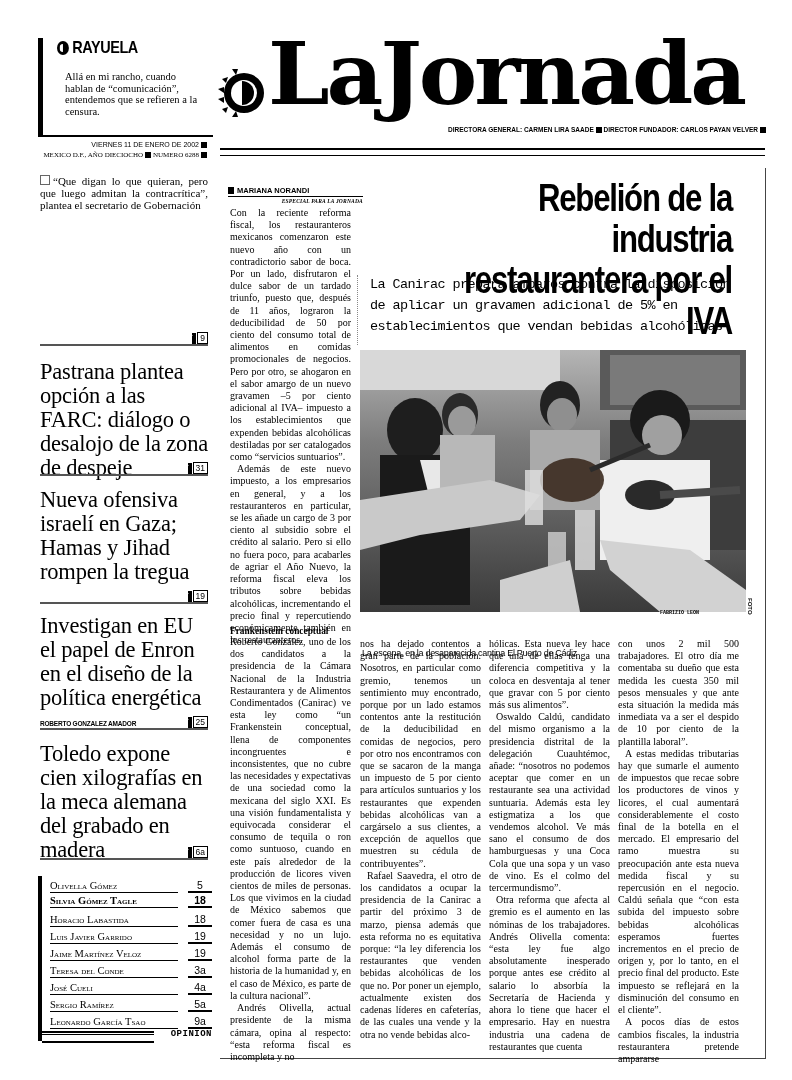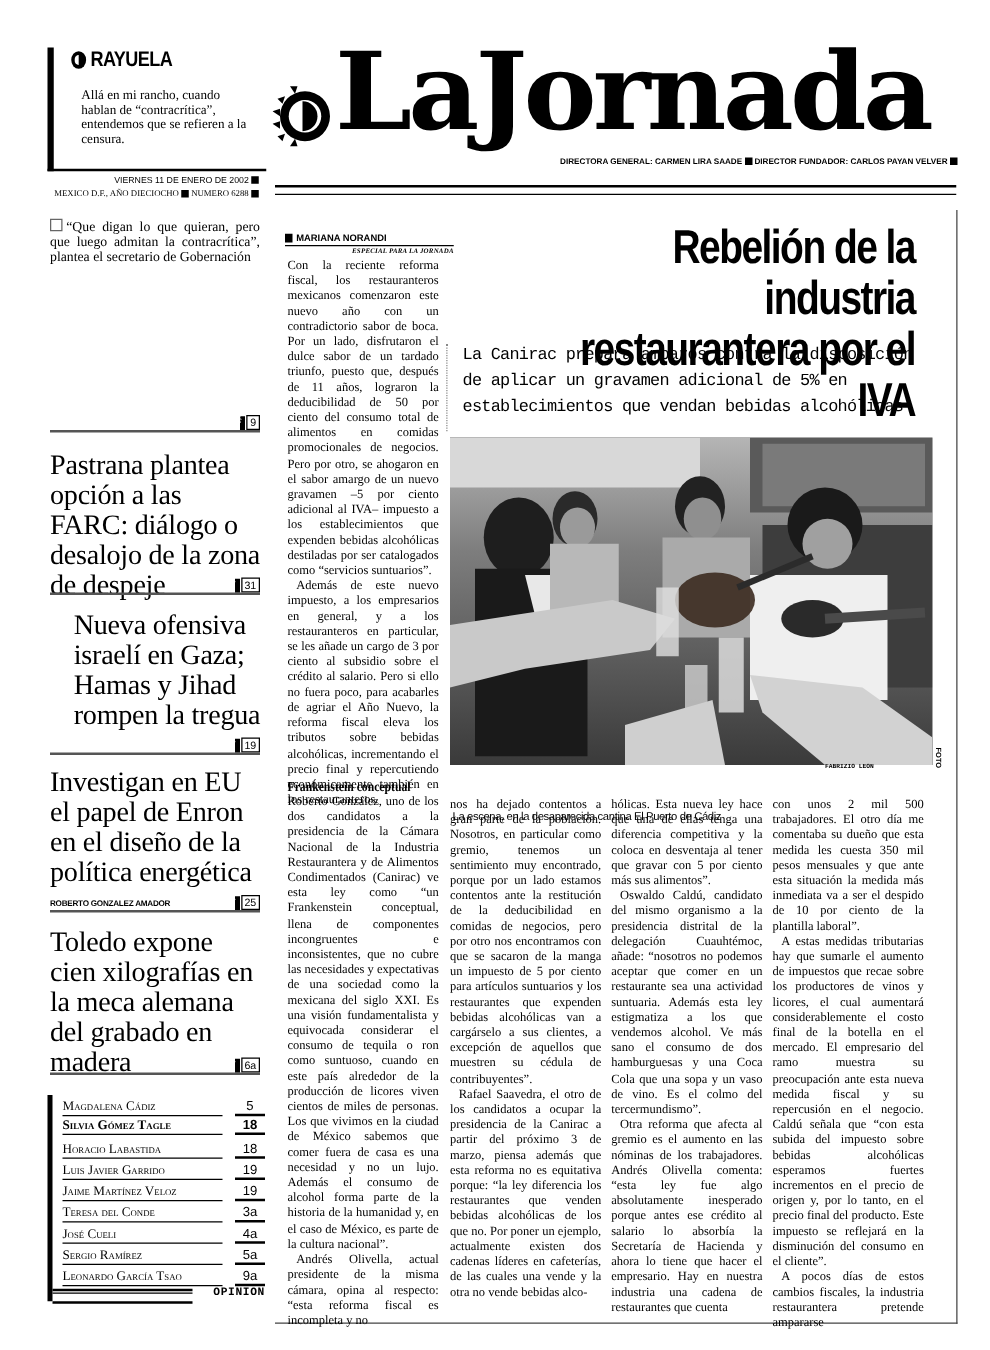--- a/index.html
+++ b/index.html
@@ -65,21 +65,21 @@
   #dotted-rule { left:357px; top:275px; width:1px; height:70px; border-left:1px dotted #888; }
 </style>
 </head>
 <body>
 
 <div id="rayuela" class="abs">
   <div class="title">
     <span class="gear"></span>
     <span>RAYUELA</span>
   </div>
-  <div class="text">Allá en mi rancho, cuando hablan de “contracrítica”, entendemos que se refieren a la censura.</div>
+  <div class="text">Allá en mi rancho, cuando hablan de “comunicación”, entendemos que se refieren a la censura.</div>
 </div>
 
 <div id="dateline" class="abs">
   <div><span>VIERNES 11 DE ENERO DE 2002</span><span class="sq"></span></div>
   <div class="l2"><span>MEXICO D.F., AÑO DIECIOCHO</span><span class="sq"></span> <span>NUMERO 6288</span><span class="sq"></span></div>
 </div>
 
 <div id="masthead" class="abs">
   <svg id="sun" viewBox="0 0 52 56">
     <path d="M26 8 A20 20 0 1 0 26 48 A20 20 0 1 0 26 8 Z M26 16 A12 12 0 0 1 26 40 Z" fill="#000" fill-rule="evenodd"></path>
@@ -113,21 +113,21 @@
 <div class="left-story" style="top:360px;">
   <div class="headline">Pastrana plantea opción a las FARC: diálogo o desalojo de la zona de despeje</div>
 </div>
 <div class="story-foot" style="top:462px;">
   <div class="pg">
       <span class="tag"></span>
       <span class="num">31</span>
     </div>
 </div>
 
-<div class="left-story" style="top:488px;margin-left:19px;">
+<div class="left-story" style="top:488px;">
   <div class="headline">Nueva ofensiva israelí en Gaza; Hamas y Jihad rompen la tregua</div>
 </div>
 <div class="story-foot" style="top:590px;">
   <div class="pg">
       <span class="tag"></span>
       <span class="num">19</span>
     </div>
 </div>
 
 <div class="left-story" style="top:614px;">
@@ -146,21 +146,21 @@
 </div>
 <div class="story-foot" style="top:846px;">
   <div class="pg">
       <span class="tag"></span>
       <span class="num">6a</span>
     </div>
 </div>
 
 <div id="opinion" class="abs">
   <div class="op-row" style="top:0px;">
-      <span class="name">Magdalena Cádiz</span>
+      <span class="name">Olivella Gómez</span>
       <span class="page">5</span>
     </div>
   <div class="op-row" style="top:15px;font-weight:bold;">
       <span class="name">Silvia Gómez Tagle</span>
       <span class="page">18</span>
     </div>
   <div class="op-row" style="top:34px;">
       <span class="name">Horacio Labastida</span>
       <span class="page">18</span>
     </div>

